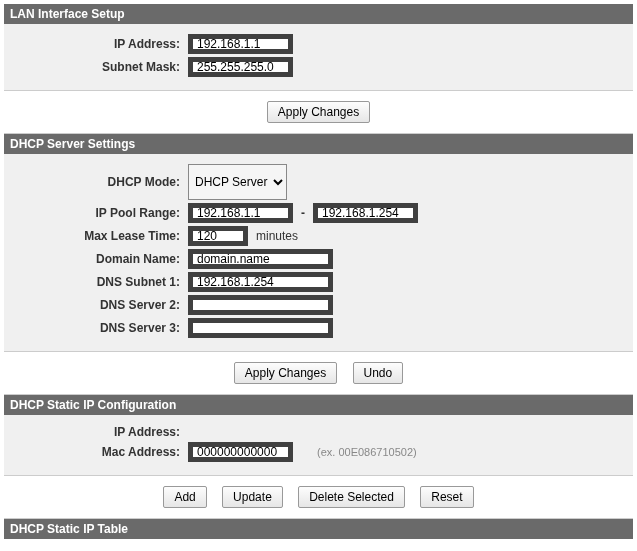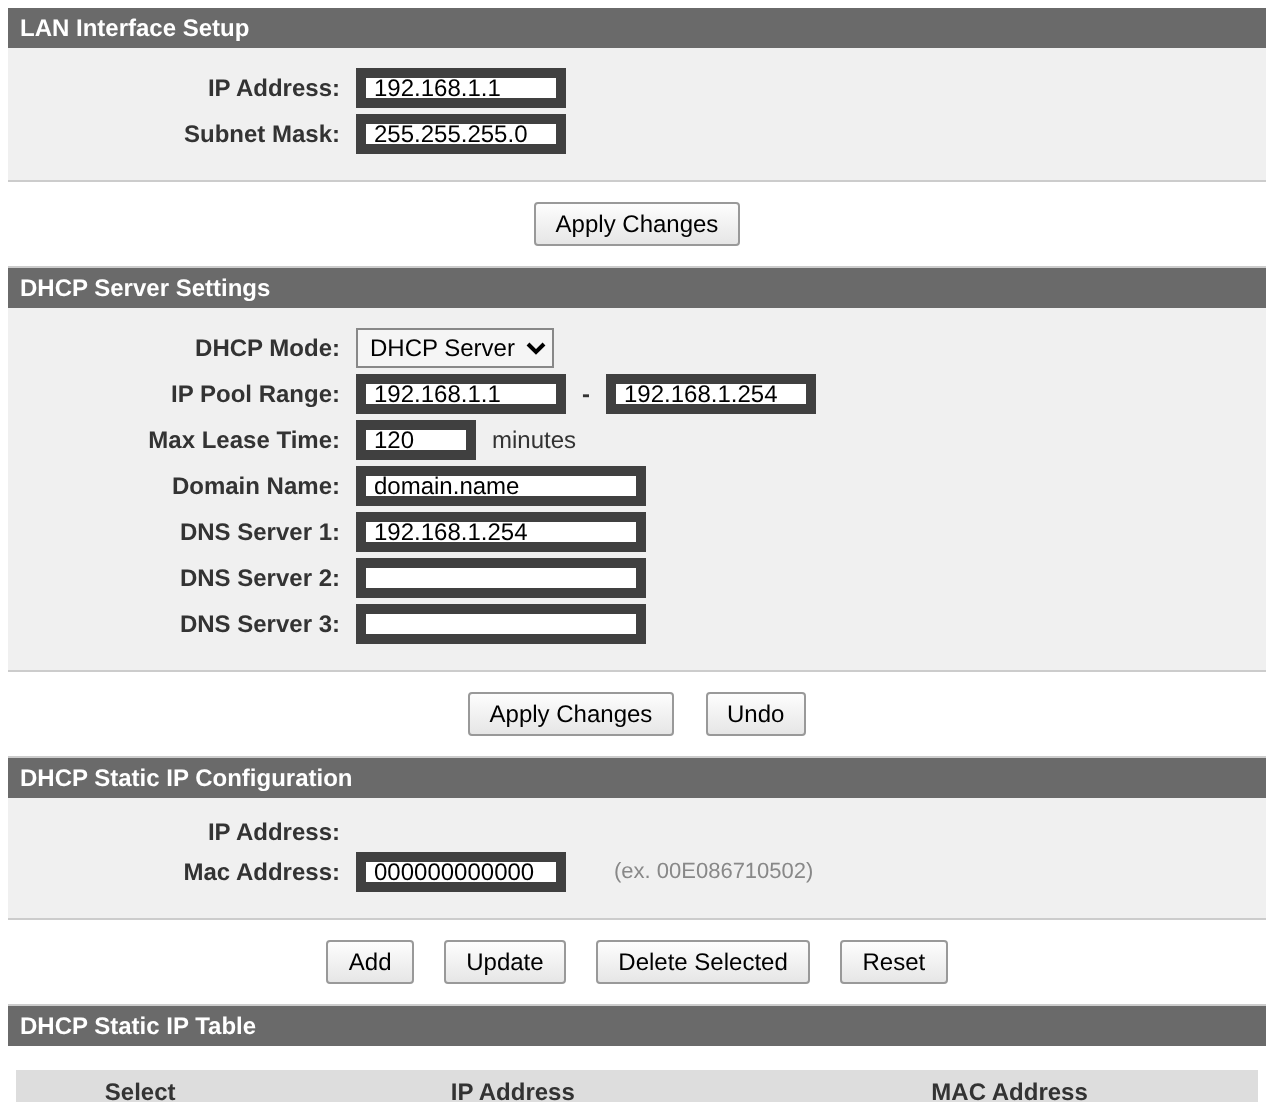--- a/index.html
+++ b/index.html
@@ -14,21 +14,21 @@
   }
   .section-header {
     background: #6a6a6a;
     color: #fff;
     font-weight: bold;
     padding: 3px 6px;
     font-size: 12px;
   }
   .section-body {
     background: #f0f0f0;
-    padding: 10px 4px;
+    padding: 10px 14px;
     border-bottom: 1px solid #ccc;
   }
   .form-row {
     display: flex;
     align-items: center;
     margin-bottom: 3px;
   }
   .form-label {
     width: 170px;
     text-align: right;
@@ -44,21 +44,21 @@
     height: 20px;
     background: #fff;
   }
   .input-mid { width: 105px; }
   .input-wide { width: 145px; }
   .input-num { width: 60px; }
   select {
     border: 1px solid #888;
     background: #f5f5f5;
     font-size: 12px;
-    height: 20px;
+    height: 36px;
     padding: 0 2px;
   }
   .button-row {
     text-align: center;
     padding: 10px 0;
     background: #fff;
     border-bottom: 1px solid #ccc;
   }
   button {
     background: linear-gradient(#fdfdfd, #e6e6e6);
@@ -130,21 +130,21 @@
   <div class="form-row">
     <div class="form-label">Max Lease Time:</div>
     <input type="text" class="input-num" value="120" style="">
     <span class="suffix">minutes</span>
   </div>
   <div class="form-row">
     <div class="form-label">Domain Name:</div>
     <input type="text" class="input-wide" value="domain.name" style="">
   </div>
   <div class="form-row">
-    <div class="form-label">DNS Server 1:</div>
+    <div class="form-label">DNS Subnet 1:</div>
     <input type="text" class="input-wide" value="192.168.1.254" style="">
   </div>
   <div class="form-row">
     <div class="form-label">DNS Server 2:</div>
     <input type="text" class="input-wide" value="" style="">
   </div>
   <div class="form-row">
     <div class="form-label">DNS Server 3:</div>
     <input type="text" class="input-wide" value="" style="">
   </div>

